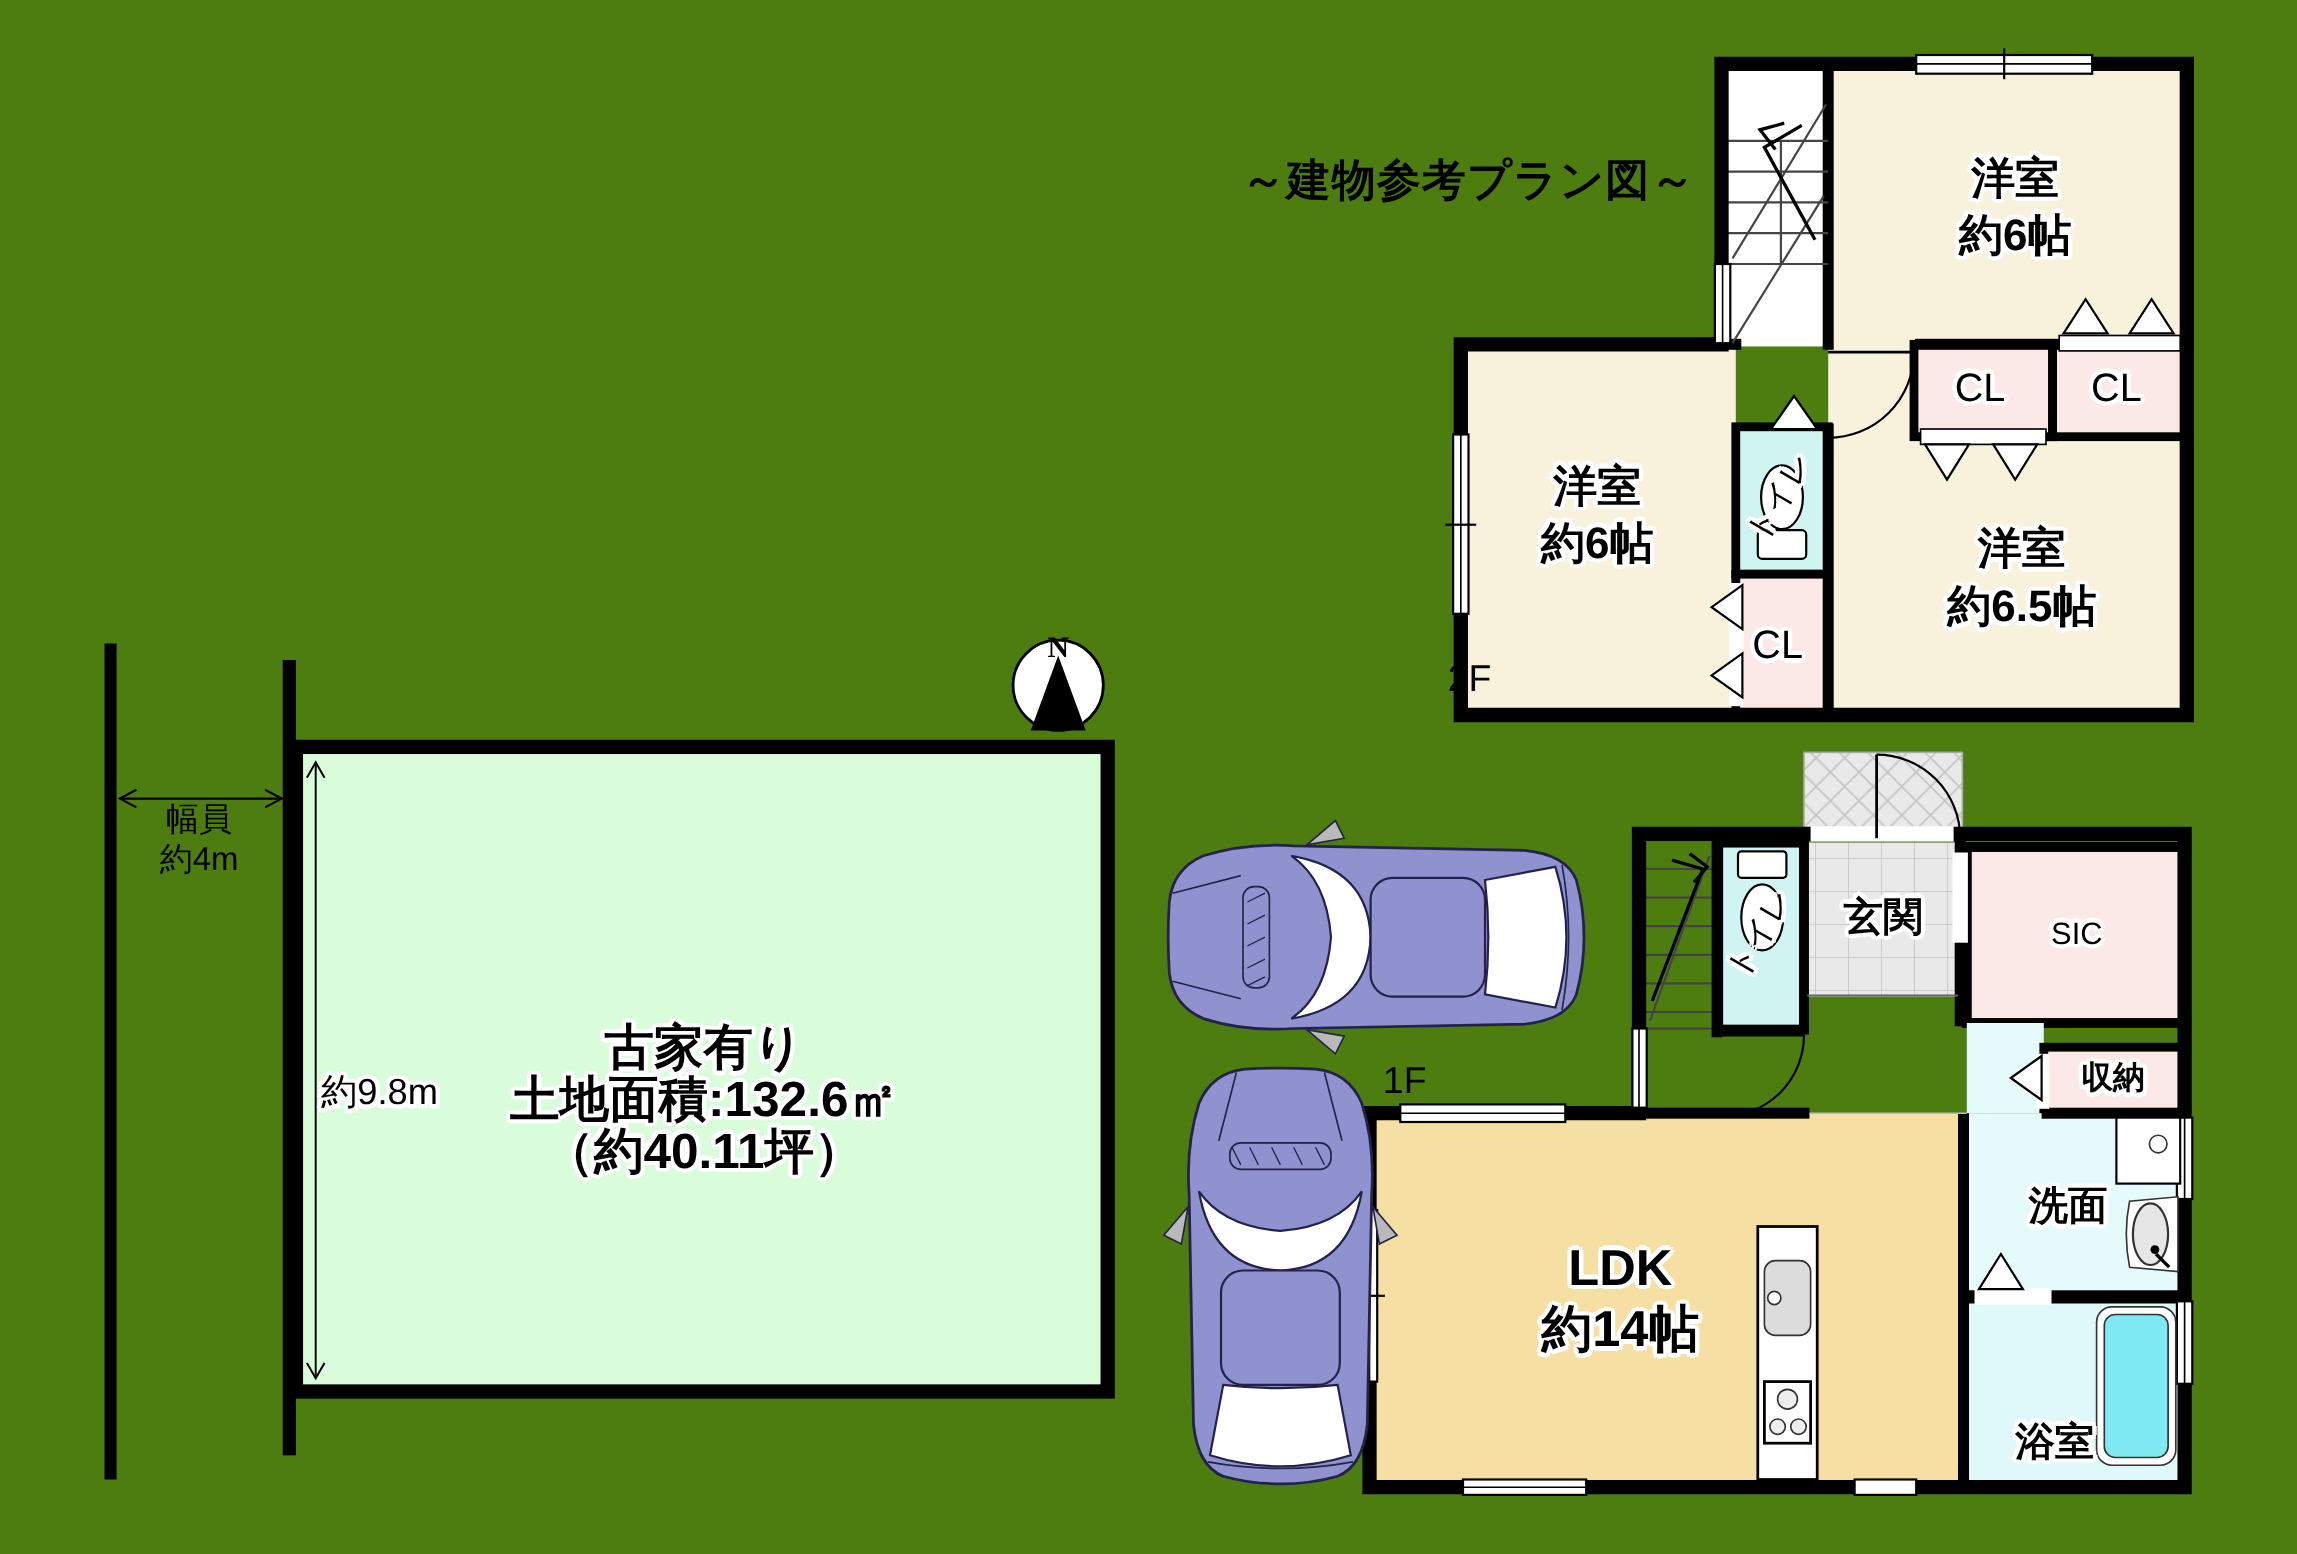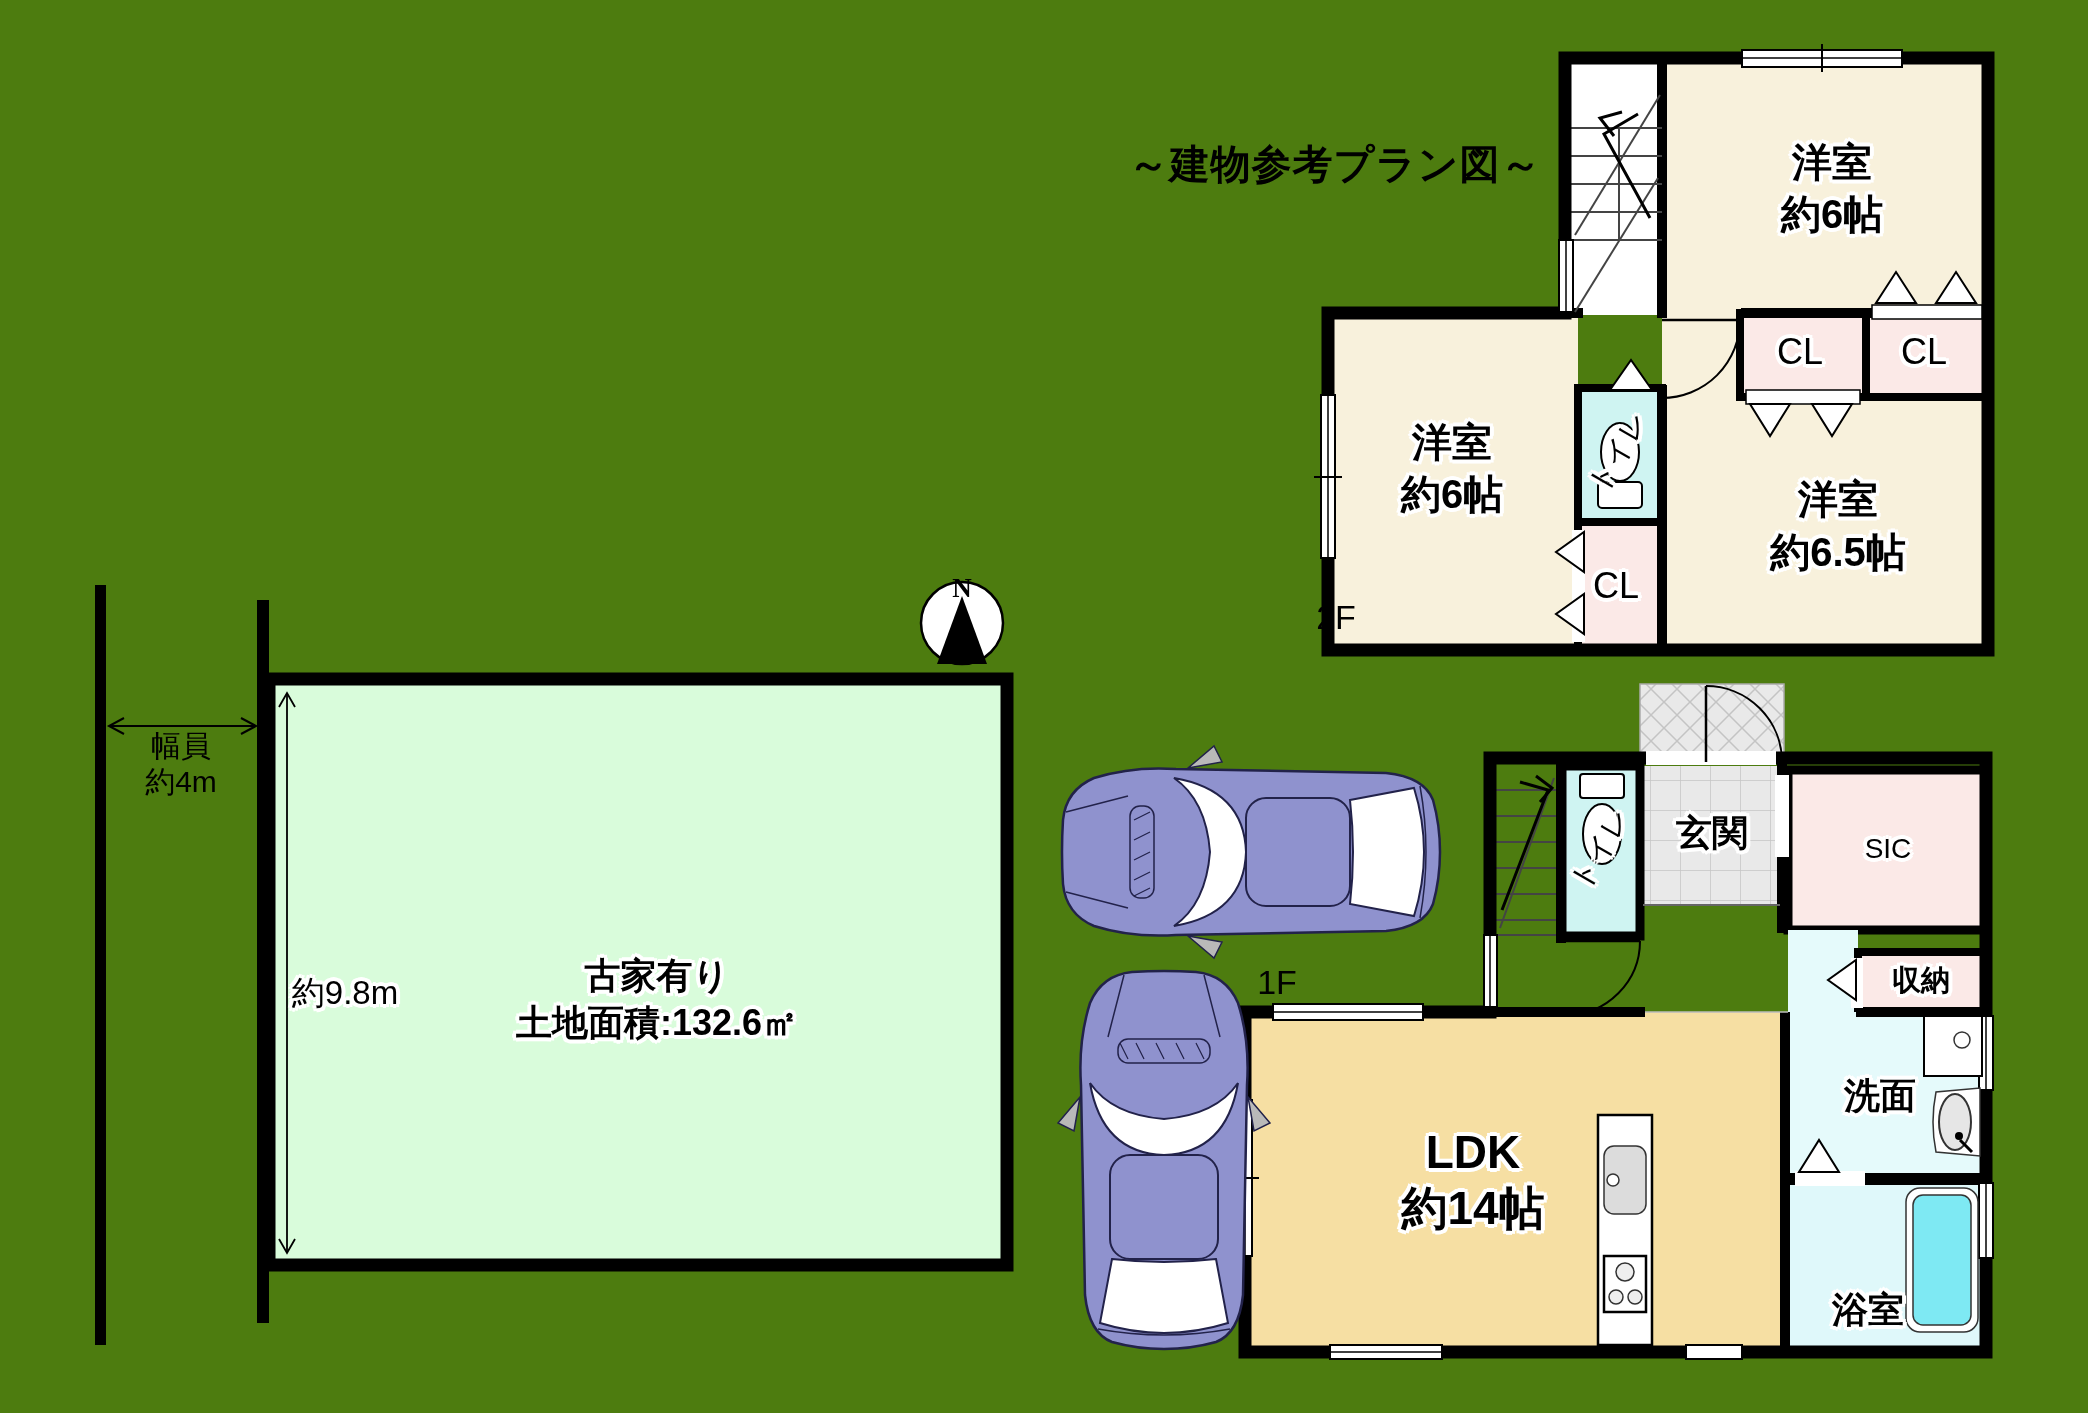--- a/index.html
+++ b/index.html
@@ -275,23 +275,24 @@
   <use href="#carH" transform="translate(-87,308) rotate(90 1251 852)"></use>
 </svg>
 
 <div class="lbl" style="left:1335px;top:164px;font-size:40px;letter-spacing:1px;">～建物参考プラン図～</div>
 
 <div class="lbl serif" style="left:962px;top:589px;font-size:27px;">N</div>
 
 <div class="lbl" style="left:1292px;top:618px;font-size:34px;font-weight:normal;margin-left:44px;">2F</div>
 <div class="lbl" style="left:1277px;top:983px;font-size:34px;font-weight:normal;">1F</div>
 
-<div class="lbl halo" style="left:657px;top:999px;font-size:36px;line-height:47px;">
+<div class="lbl halo" style="left:640px;top:999px;font-size:45px;line-height:47px;">
   <div>古家有り</div>
   <div>土地面積:132.6㎡</div>
+  <div>（約40.11坪）</div>
 </div>
 <div class="lbl" style="left:181px;top:764px;font-size:30px;line-height:36px;font-weight:normal;">
   <div>幅員</div>
   <div>約4m</div>
 </div>
 <div class="lbl halo" style="left:345px;top:993px;font-size:33px;font-weight:normal;">約9.8m</div>
 
 <div class="lbl halo" style="left:1832px;top:188px;font-size:40px;line-height:52px;">
   <div>洋室</div>
   <div>約6帖</div>

